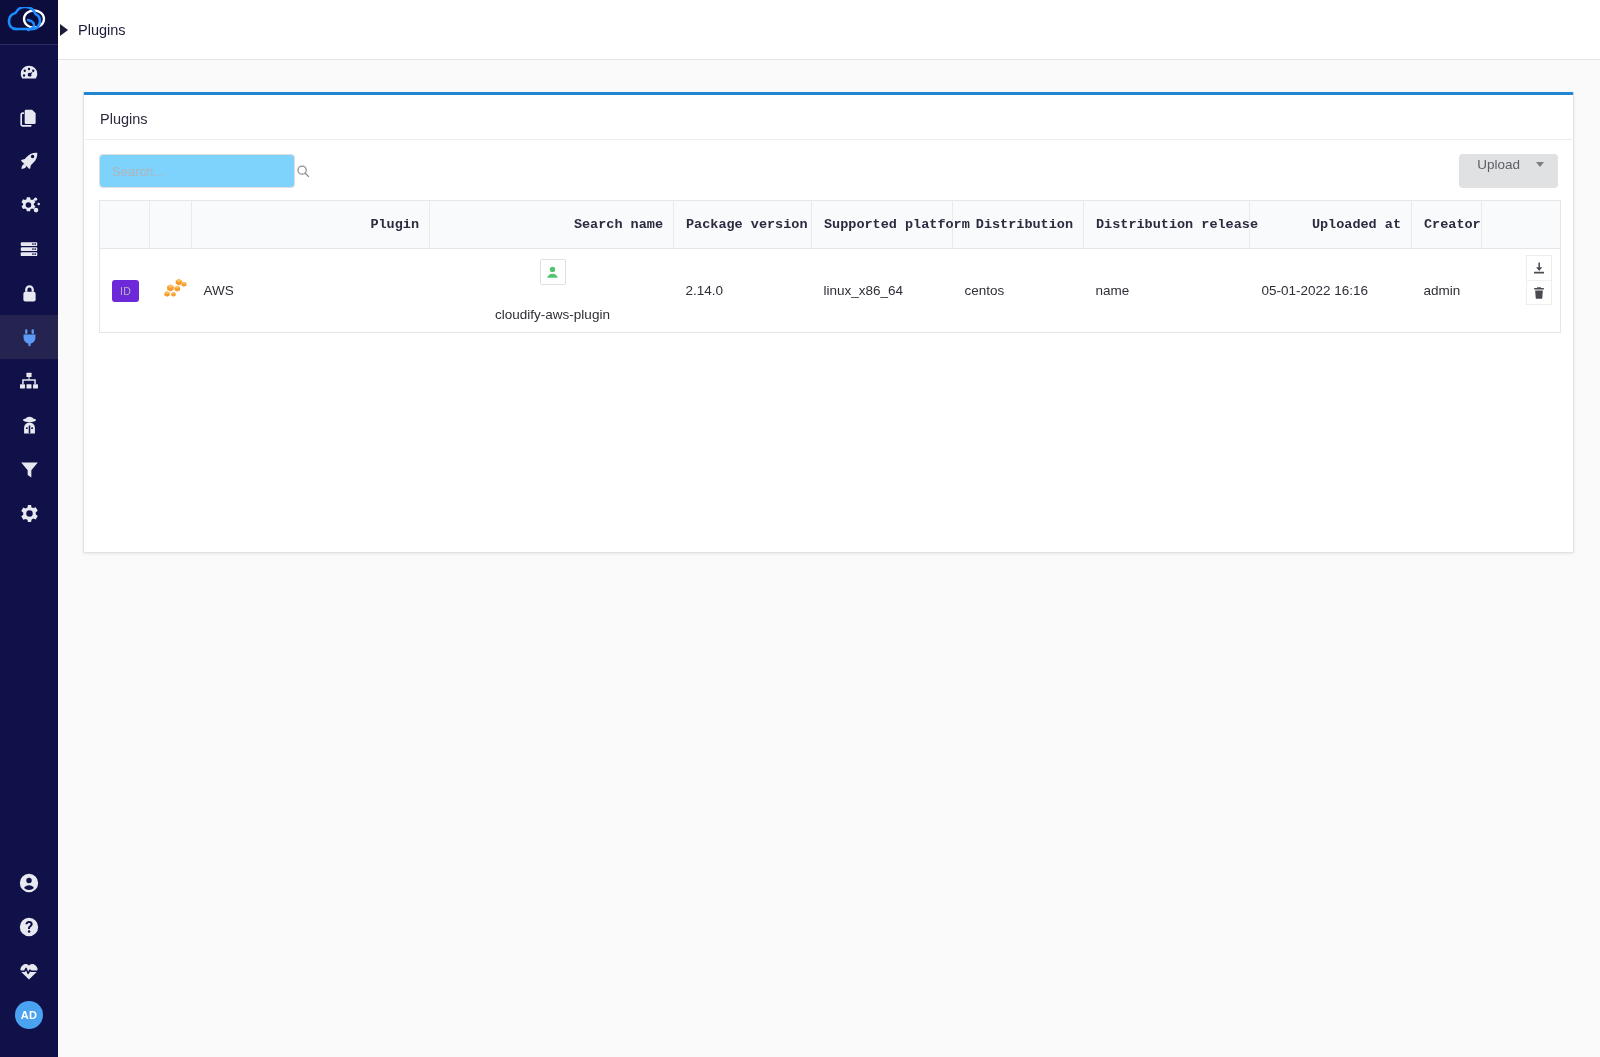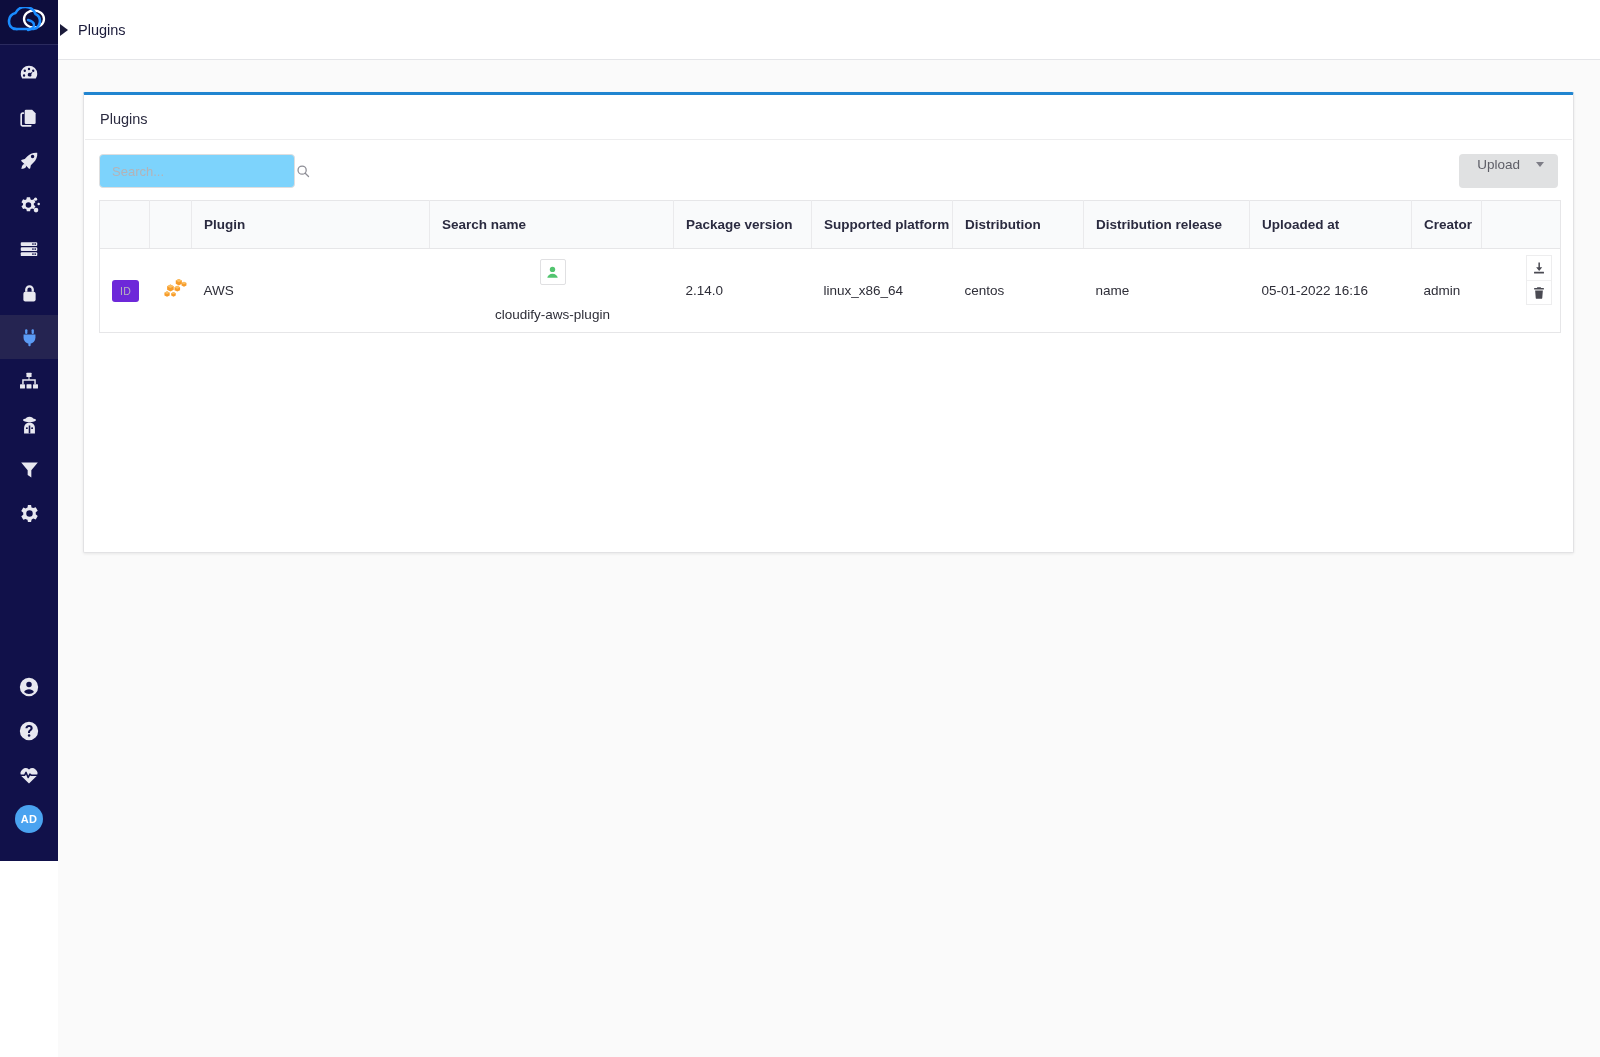--- a/index.html
+++ b/index.html
@@ -6,21 +6,21 @@
   html, body {
     width: 1600px; height: 1057px;
     background: #ffffff;
     font-family: "Liberation Sans", sans-serif;
     overflow: hidden;
   }
 
   
   #sidebar {
     position: absolute; left: 0; top: 0;
-    width: 58px; height: 861px;
+    width: 58px; height: 1057px;
     background: #11114a;
     display: flex; flex-direction: column; align-items: center;
   }
   #sidebar-logo {
     width: 58px; height: 45px;
     background: #0d0d3d;
     display: flex; align-items: center; justify-content: center;
     border-bottom: 1px solid #2a2a5e;
   }
   .nav-group-top { margin-top: 6px; width: 58px; }
@@ -130,31 +130,32 @@
   
   #plugins-table {
     margin: 0 15px;
     width: calc(100% - 30px);
     border-collapse: collapse;
     border: 1px solid #e6e6e8;
     table-layout: fixed;
   }
   #plugins-table thead th {
     background: #f9fafb;
-    text-align: left;
+    text-align: right;
     font-size: 13.5px;
     font-weight: bold;
     color: #2b2b40;
     padding: 16px 10px 16px 12px;
     border-right: 1px solid #eaeaec;
     border-bottom: 1px solid #e6e6e8;
     height: 48px;
     vertical-align: middle;
     white-space: nowrap;
     cursor: pointer;
+    font-family: Liberation Mono, monospace;
   }
   #plugins-table thead th:last-child { border-right: none; }
   #plugins-table tbody td {
     font-size: 13.5px;
     color: #2e2e38;
     padding: 10px 10px 10px 12px;
     height: 58px;
     vertical-align: middle;
     background: #fff;
   }

